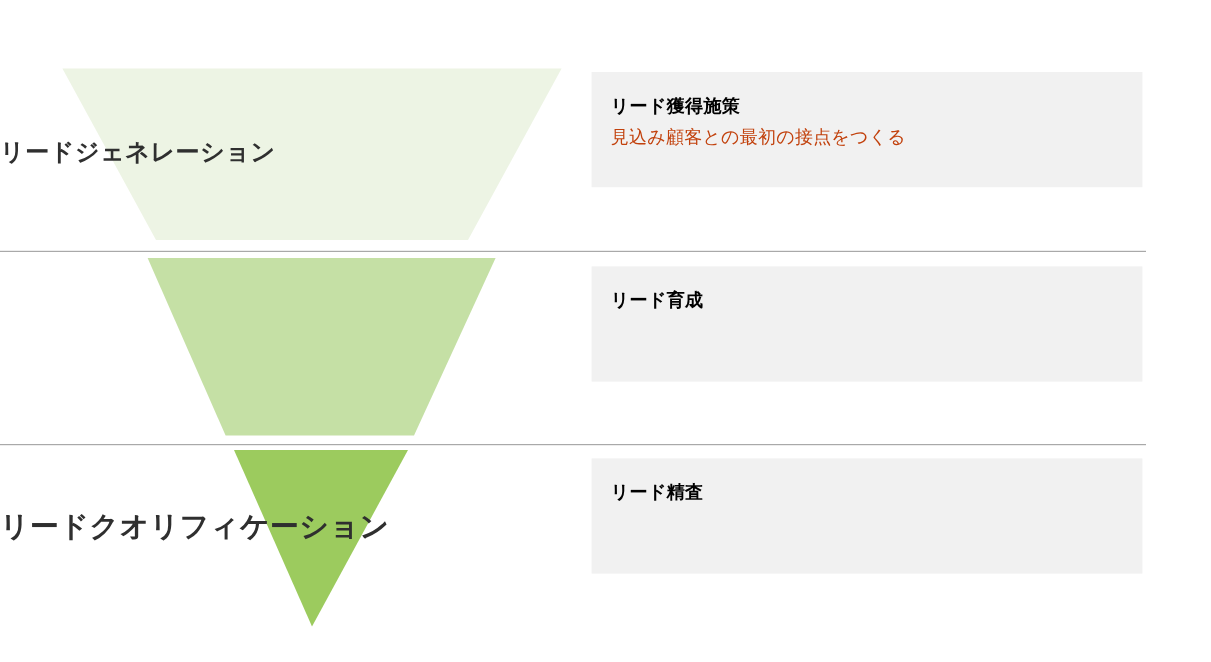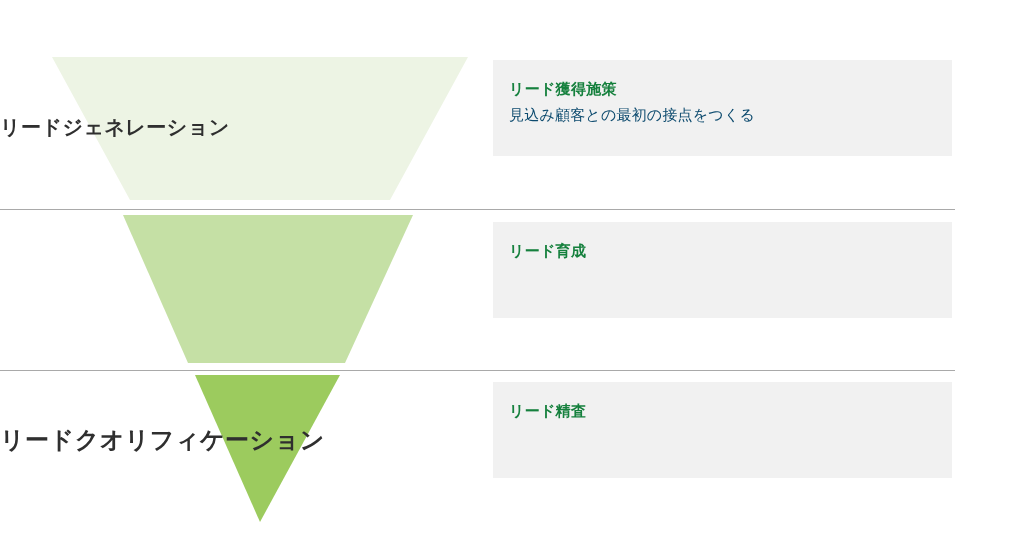--- a/index.html
+++ b/index.html
@@ -78,29 +78,29 @@
     box-sizing: border-box;
     padding: 18px 16px 16px 16px;
   }
   .card.c1 { top: 60px;  height: 96px; }
   .card.c2 { top: 222px; height: 96px; }
   .card.c3 { top: 382px; height: 96px; }
 
   .card-title {
     font-size: 15px;
     font-weight: bold;
-    color: #15803d;
+    color: #000000;
     line-height: 1.5;
     margin: 0 0 2px 0;
     letter-spacing: .3px;
   }
   .card-desc {
     font-size: 15px;
     font-weight: normal;
-    color: #0c4a6e;
+    color: #c2410c;
     line-height: 1.55;
     margin: 0;
     letter-spacing: .2px;
   }
 </style>
 </head>
 <body>
 
 <div id="canvas">
 

